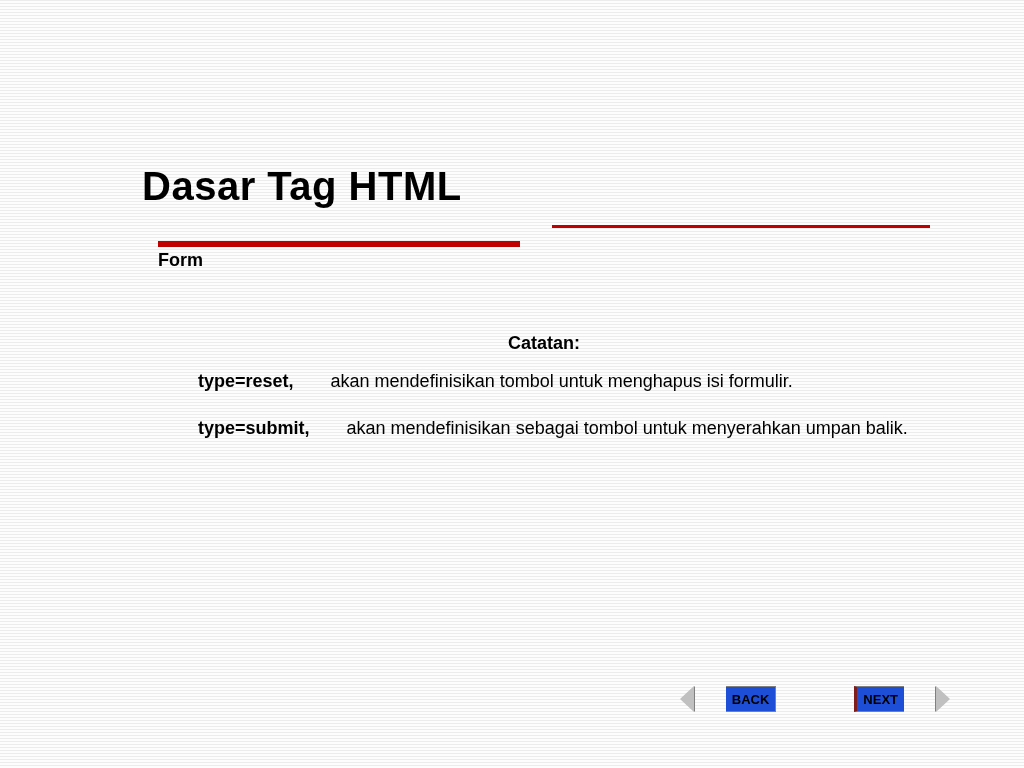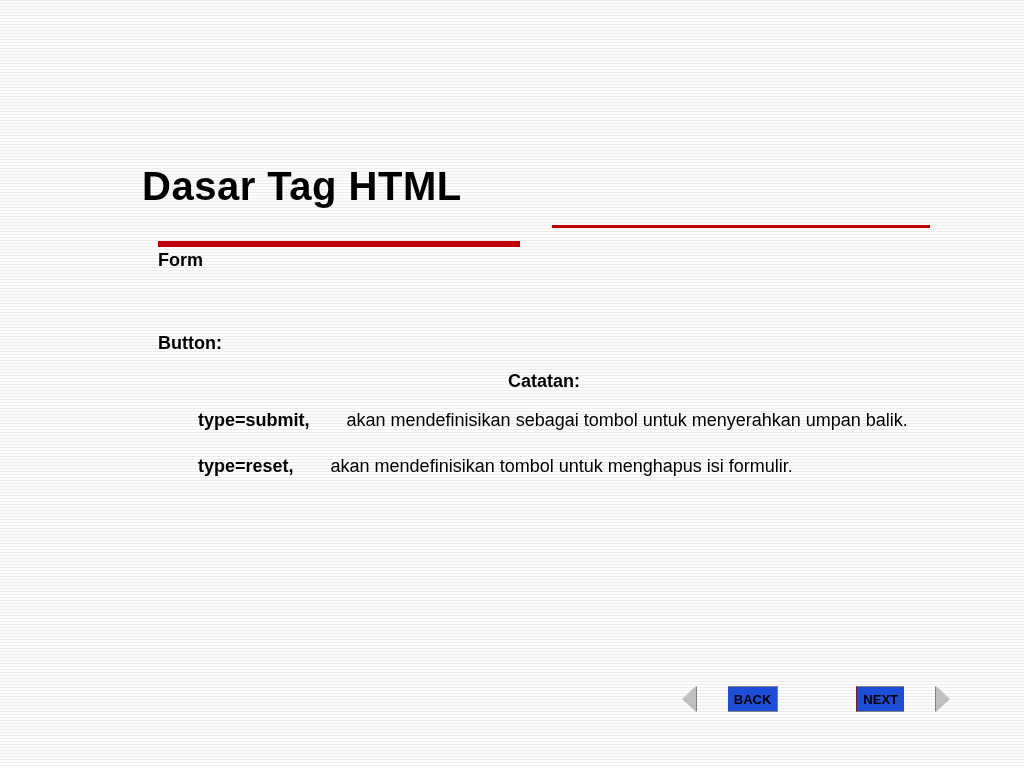--- a/index.html
+++ b/index.html
@@ -91,43 +91,42 @@
   .tri-right::before {
     content: "";
     position: absolute;
     right: 1px; top: -13px;
     border-top: 13px solid transparent;
     border-bottom: 13px solid transparent;
     border-left: 14px solid #808080;
     z-index: -1;
   }
   .back .arrow-body { border-right: 1px solid #808080; }
-  .next .arrow-body { border-left: 1px solid #7f1d1d; }
+  .next .arrow-body { border-left: 3px solid #7f1d1d; }
 </style>
 </head>
 <body>
 
 <div class="slide">
   <div class="title">Dasar Tag HTML</div>
   <div class="rule">
     <div class="thick"></div>
       <div class="thin"></div>
   </div>
 
   <div class="content">
     <div class="sec1">Form</div>
 
-    <div class="sec2">Button:</div>
 
     <div class="sec3">Catatan:</div>
     <div class="note">
-      <span class="lead">type=submit,</span><span> akan mendefinisikan sebagai tombol untuk menyerahkan umpan balik.</span>
+      <span class="lead">type=reset,</span><span> akan mendefinisikan tombol untuk menghapus isi formulir.</span>
     </div>
     <div class="note">
-      <span class="lead">type=reset,</span><span> akan mendefinisikan tombol untuk menghapus isi formulir.</span>
+      <span class="lead">type=submit,</span><span> akan mendefinisikan sebagai tombol untuk menyerahkan umpan balik.</span>
     </div>
   </div>
 </div>
 
 <div class="nav">
   <div class="arrow-btn back">
     <div class="tri tri-left"></div>
     <div class="arrow-body">BACK</div>
   </div>
   <div class="arrow-btn next">

